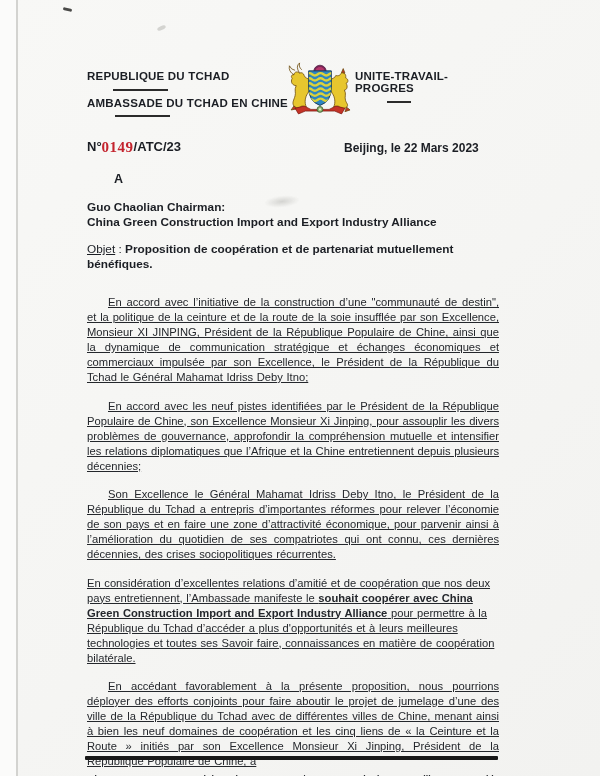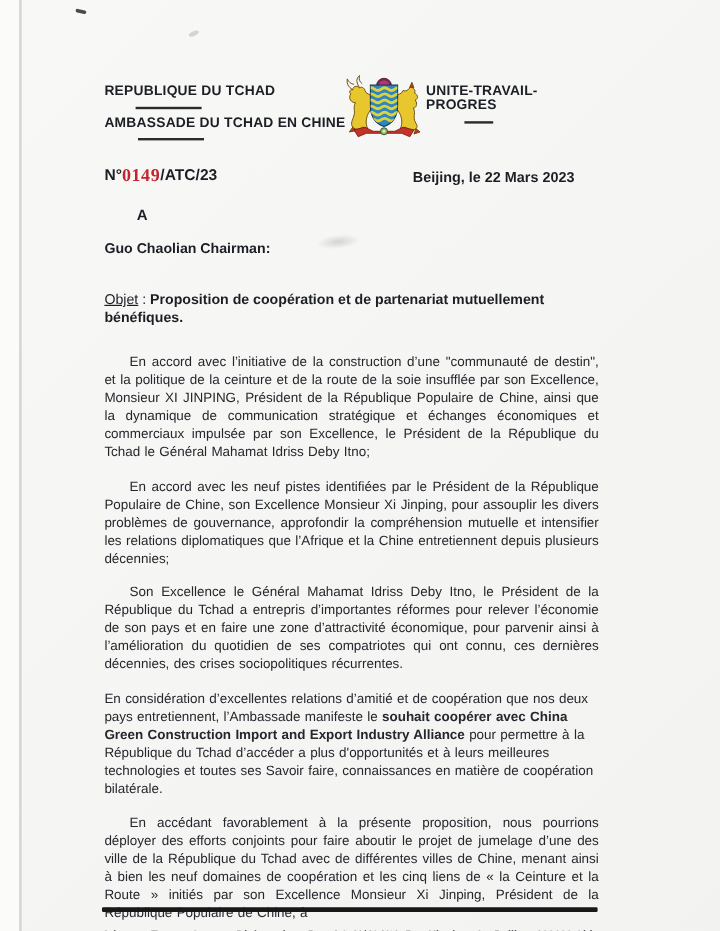--- a/index.html
+++ b/index.html
@@ -41,21 +41,21 @@
   .recipient{position:absolute;left:87px;top:200px;font-size:11.8px;font-weight:700;
     line-height:14.5px;color:#1b1e24;}
   .subject{position:absolute;left:87px;top:242px;width:414px;font-size:11.8px;
     line-height:15px;color:#1b1e24;}
   .subject .lbl{text-decoration:underline;font-weight:400;}
   .subject .txt,.b{font-weight:700;}
 
   
   .body{position:absolute;left:87px;top:295px;width:412px;font-size:11.2px;
     line-height:15px;color:#24272c;word-spacing:.5px;}
-  .body p{margin:0 0 13.5px 0;}
+  .body p{margin:0 0 13.5px 0;text-decoration:underline;}
   .body p.j{text-align:justify;}
   .body p.ind{text-indent:21px;}
   .body p.raw{text-align:left;}
 
   
   .footer-rule{position:absolute;left:85px;top:756px;width:413px;height:4px;
     background:#181818;border-radius:1px;}
   .footer-text{position:absolute;left:85px;top:774px;width:413px;text-align:center;
     font-size:8.8px;font-weight:700;letter-spacing:.1px;color:#26292e;white-space:nowrap;}
 </style>
@@ -118,20 +118,21 @@
 
   <div class="ref">
     <span class="pre">N°</span><span class="num">0149</span><span class="suf">/ATC/23</span>
   </div>
   <div class="dateline">Beijing, le 22 Mars 2023</div>
 
   <div class="salutation">A</div>
   <div class="stamp-ghost"></div>
   <div class="recipient">
     <div>Guo Chaolian Chairman:</div>
+    <div>China Green Construction Import and Export Industry Alliance</div>
   </div>
 
   <div class="subject">
     <span class="lbl">Objet</span><span> : </span><span class="txt">Proposition de coopération et de partenariat mutuellement bénéfiques.</span>
   </div>
 
   <div class="body">
     <p class="j ind">En accord avec l’initiative de la construction d’une "communauté de destin", et la politique de la ceinture et de la route de la soie insufflée par son Excellence, Monsieur XI JINPING, Président de la République Populaire de Chine, ainsi que la dynamique de communication stratégique et échanges économiques et commerciaux impulsée par son Excellence, le Président de la République du Tchad le Général Mahamat Idriss Deby Itno;</p>
     <p class="j ind">En accord avec les neuf pistes identifiées par le Président de la République Populaire de Chine, son Excellence Monsieur Xi Jinping, pour assouplir les divers problèmes de gouvernance, approfondir la compréhension mutuelle et intensifier les relations diplomatiques que l’Afrique et la Chine entretiennent depuis plusieurs décennies;</p>
     <p class="j ind">Son Excellence le Général Mahamat Idriss Deby Itno, le Président de la République du Tchad a entrepris d’importantes réformes pour relever l’économie de son pays et en faire une zone d’attractivité économique, pour parvenir ainsi à l’amélioration du quotidien de ses compatriotes qui ont connu, ces dernières décennies, des crises sociopolitiques récurrentes.</p>

